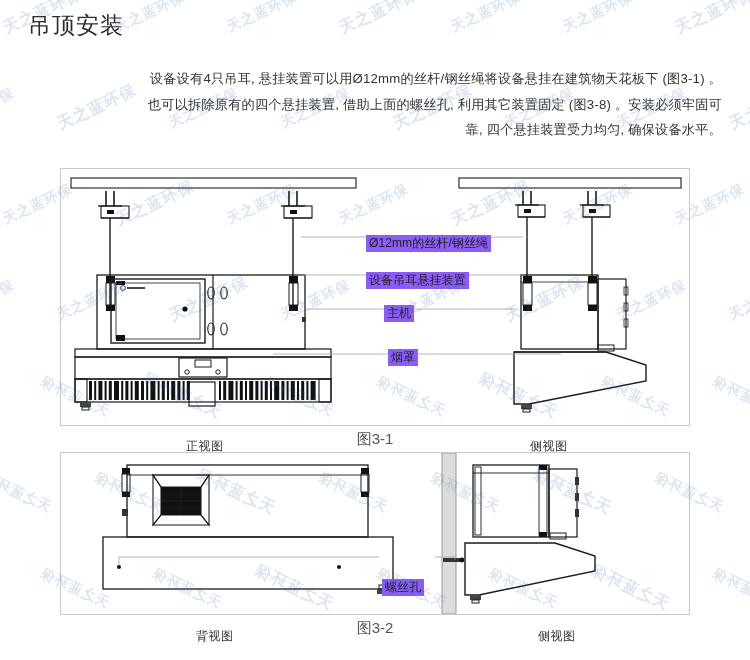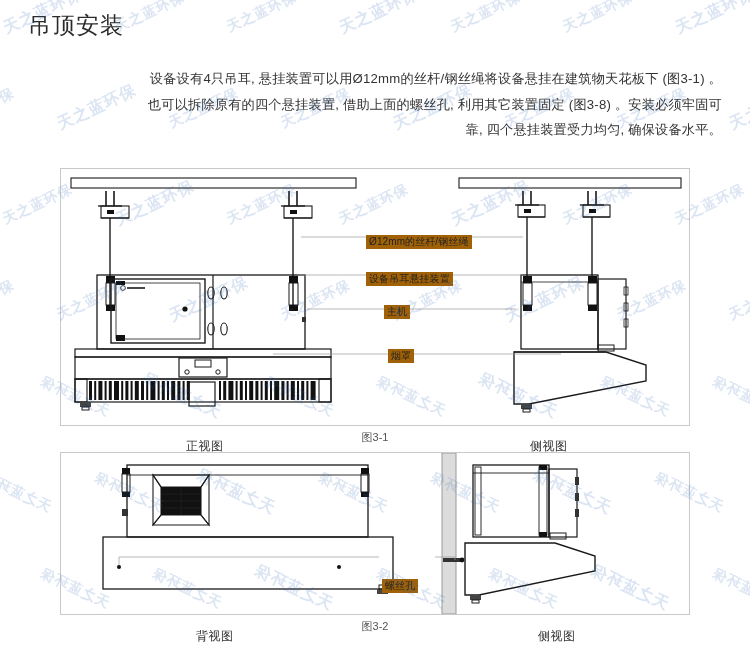--- a/index.html
+++ b/index.html
@@ -46,41 +46,41 @@
     border:1px solid #c9c9c9;
     background:transparent;
     box-sizing:border-box;
   }
   #fig1{left:60px;top:168px;width:630px;height:258px;}
   #fig2{left:60px;top:452px;width:630px;height:163px;}
 
   .figcap{
     position:absolute;
     width:100%;text-align:center;
-    font-size:11px;color:#555;
+    font-size:15px;color:#555;
   }
   #cap1{left:60px;top:430px;width:630px;}
   #cap2{left:60px;top:619px;width:630px;}
 
   .viewlabel{
     position:absolute;font-size:12px;color:#333;
     letter-spacing:.5px;
     margin-top:40px;
   }
   #vl-front{left:186px;top:398px;}
   #vl-side1{left:530px;top:398px;}
   #vl-back{left:196px;top:588px;}
   #vl-side2{left:538px;top:588px;}
 
   .callout{
     position:absolute;
-    font-size:10px;color:#222;
+    font-size:12px;color:#222;
     white-space:nowrap;
     letter-spacing:.1px;
-    background:#a16207;
+    background:#8b5cf6;
     padding:0 3px;
   }
   #co-rod{left:366px;top:235px;}
   #co-hanger{left:366px;top:272px;}
   #co-main{left:384px;top:305px;}
   #co-hood{left:388px;top:349px;}
   #co-screw{left:382px;top:567px;margin-top:12px;}
 
   svg{display:block;}
   .ln{stroke:#1a1a1a;fill:none;}

